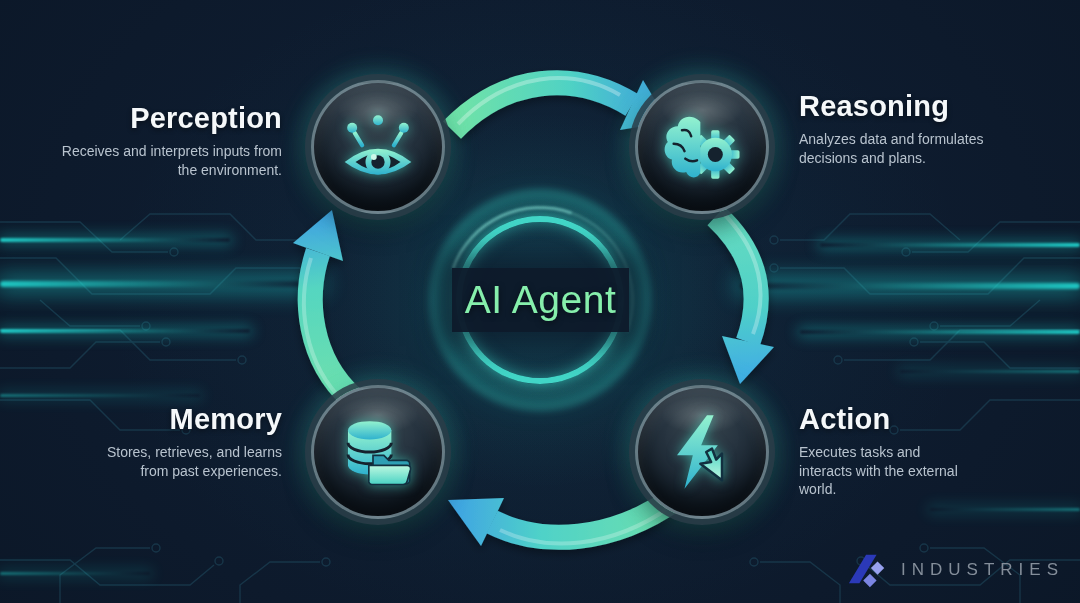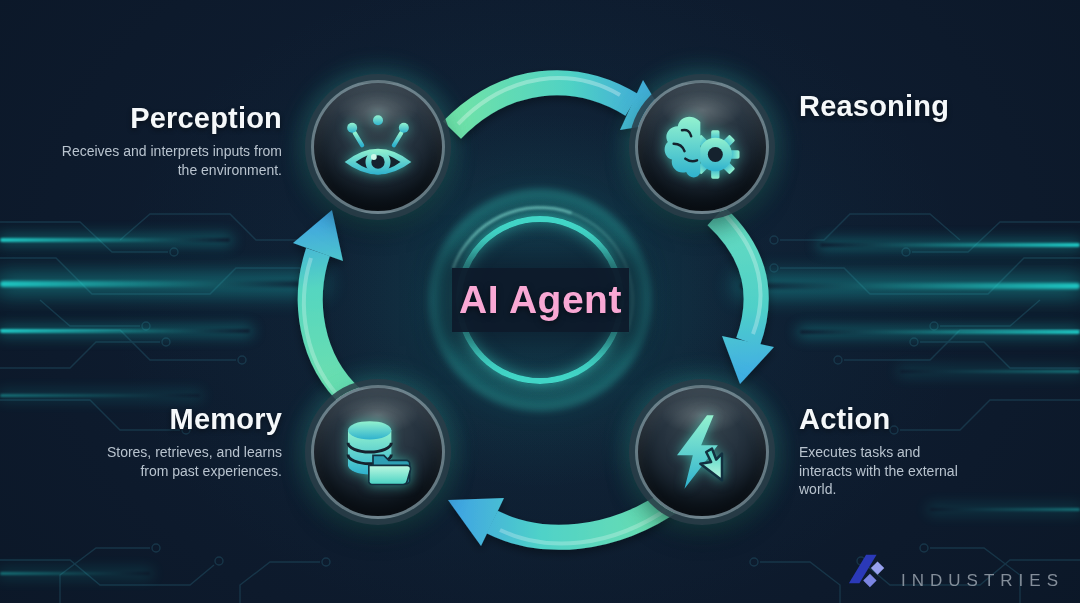--- a/index.html
+++ b/index.html
@@ -27,21 +27,21 @@
   .ring-halo{position:absolute;inset:-14px;border-radius:50%;
     background:radial-gradient(circle, rgba(0,0,0,0) 56%, rgba(52,226,208,0.28) 67%, rgba(0,0,0,0) 78%);filter:blur(3px);}
   .ring-main{position:absolute;inset:14px;border-radius:50%;border:6px solid rgba(72,232,214,0.9);
     box-shadow:0 0 16px rgba(64,230,212,0.65), 0 0 48px rgba(64,230,212,0.28), inset 0 0 16px rgba(64,230,212,0.55);
     filter:blur(0.4px);}
   .ring-arc{position:absolute;inset:4px;border-radius:50%;border:3px solid rgba(140,245,230,0);
     border-top-color:rgba(150,246,232,0.55);border-right-color:rgba(150,246,232,0.2);filter:blur(1px);transform:rotate(-25deg);}
   .center-band{position:absolute;left:452px;top:268px;width:177px;height:64px;
     background:rgba(13,26,42,0.97);box-shadow:0 0 26px 14px rgba(11,22,38,0.62);
     display:flex;align-items:center;justify-content:center;}
-  .center-title{font-size:39px;font-weight:bold;color:#f9a8d4;letter-spacing:0.5px;text-shadow:0 2px 6px rgba(0,0,0,0.5);}
+  .center-title{font-size:39px;font-weight:normal;color:#86efac;letter-spacing:0.5px;text-shadow:0 2px 6px rgba(0,0,0,0.5);}
 
   
   .node{position:absolute;width:134px;height:134px;transform:translate(-50%,-50%);}
   .node-glow{position:absolute;inset:-34px;border-radius:50%;
     background:radial-gradient(circle, rgba(72,228,200,0.34), rgba(72,228,200,0.10) 48%, rgba(0,0,0,0) 68%);filter:blur(5px);}
   .node-circle{position:absolute;inset:0;border-radius:50%;
     background:radial-gradient(circle at 50% 26%, #38474f 0%, #273440 34%, #131e29 72%, #0e1722 100%);
     border:3px solid rgba(168,194,202,0.55);
     box-shadow:0 0 0 6px rgba(42,60,72,0.85), 0 0 26px rgba(64,224,208,0.30), 0 12px 26px rgba(0,0,0,0.55),
       inset 0 10px 16px rgba(255,255,255,0.10), inset 0 -14px 22px rgba(0,0,0,0.6);
@@ -58,21 +58,21 @@
   .t-perception{right:798px;top:102px;width:260px;}
   .t-perception .stage-desc{margin-left:auto;width:242px;}
   .t-reasoning{left:799px;top:90px;width:270px;}
   .t-reasoning .stage-desc{width:238px;}
   .t-memory{right:798px;top:403px;width:260px;}
   .t-memory .stage-desc{margin-left:auto;width:178px;}
   .t-action{left:799px;top:403px;width:260px;}
   .t-action .stage-desc{width:172px;}
 
   
-  .brand{position:absolute;right:16px;bottom:12px;display:flex;align-items:flex-end;gap:10px;}
+  .brand{position:absolute;right:16px;bottom:12px;display:flex;align-items:center;gap:10px;}
   .brand-name{font-size:17px;letter-spacing:6px;color:#848e9a;font-weight:500;}
 </style>
 </head>
 <body>
 
 <div class="canvas">
 
   <svg width="0" height="0" style="position:absolute" aria-hidden="true">
     <defs>
       <linearGradient id="iconGrad" x1="0" y1="0" x2="0" y2="1">
@@ -258,20 +258,21 @@
       </svg>
     </div>
   </div>
 
   <div class="stage-text t-perception align-r">
     <div class="stage-title">Perception</div>
     <div class="stage-desc">Receives and interprets inputs from the environment.</div>
   </div>
   <div class="stage-text t-reasoning">
     <div class="stage-title">Reasoning</div>
+    <div class="stage-desc">Analyzes data and formulates decisions and plans.</div>
   </div>
   <div class="stage-text t-memory align-r">
     <div class="stage-title">Memory</div>
     <div class="stage-desc">Stores, retrieves, and learns from past experiences.</div>
   </div>
   <div class="stage-text t-action">
     <div class="stage-title">Action</div>
     <div class="stage-desc">Executes tasks and interacts with the external world.</div>
   </div>
 

